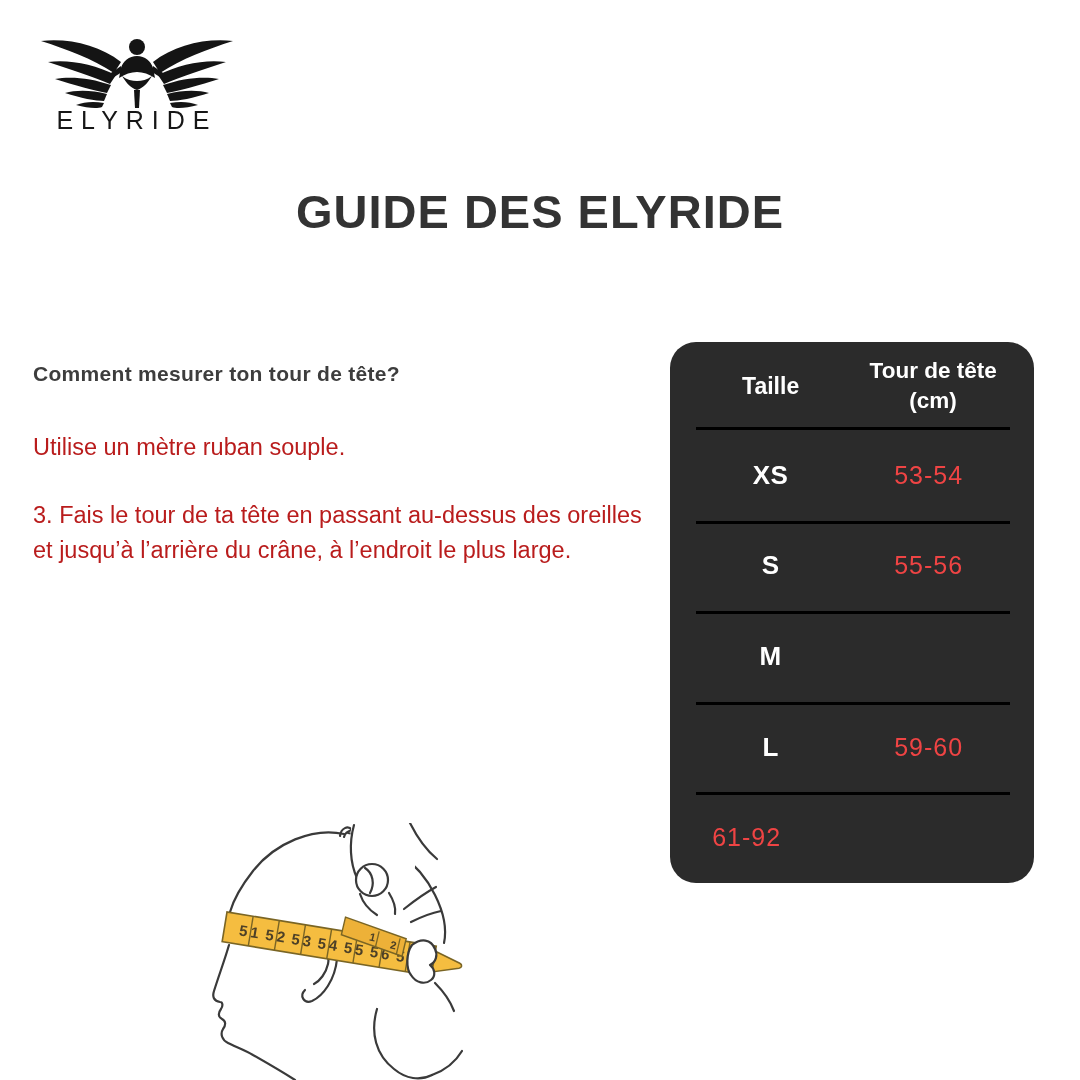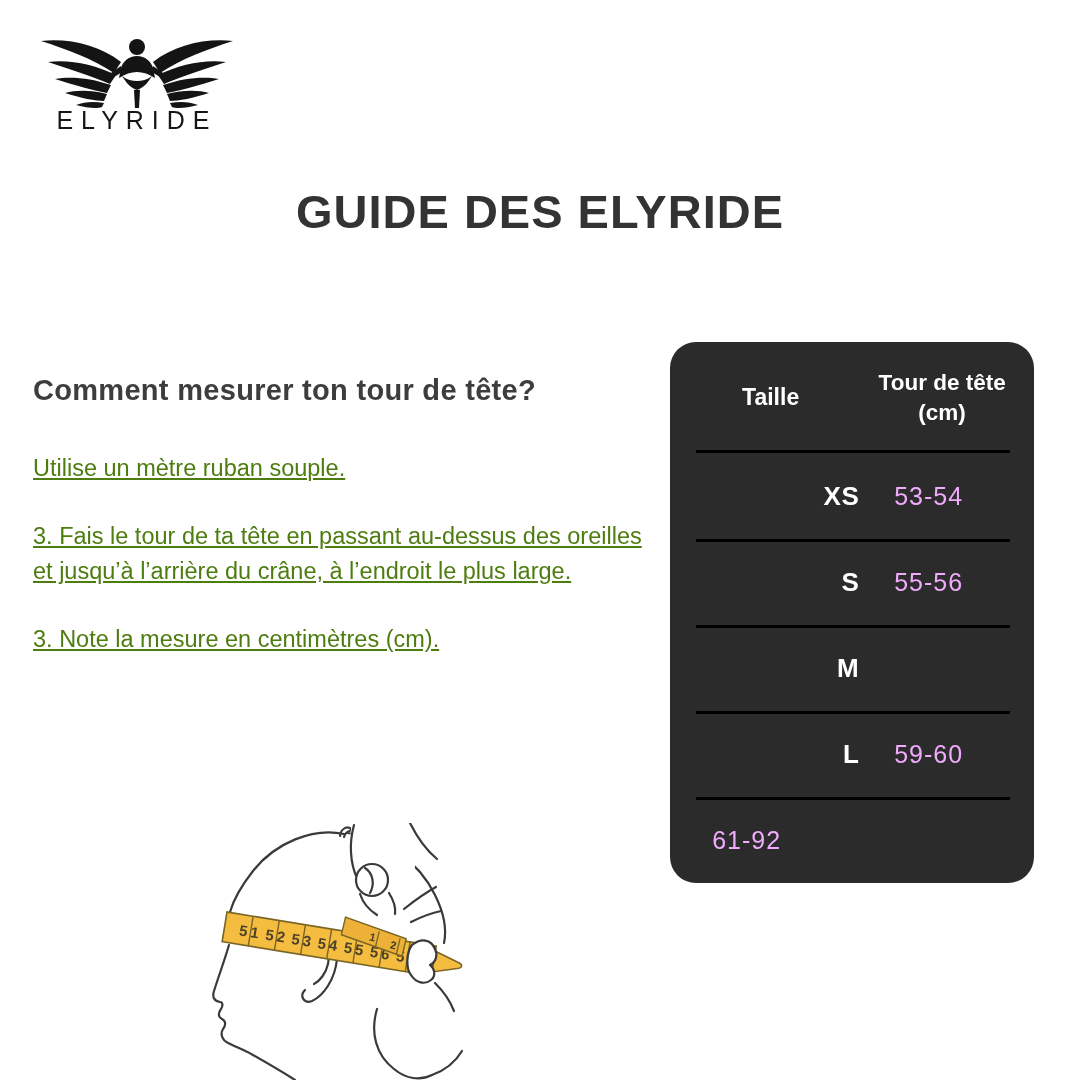--- a/index.html
+++ b/index.html
@@ -16,55 +16,55 @@
   
   .page-title {
     position:absolute; left:0; top:184px; width:100%;
     margin:0; text-align:center;
     font-size:47px; font-weight:700; letter-spacing:1px; color:#333333;
   }
 
   
   .instructions { position:absolute; left:33px; top:362px; width:622px; }
   .instructions h2 {
-    margin:12px 0 44px 0; font-size:29px; font-weight:700;
+    margin:0 0 44px 0; font-size:21px; font-weight:700;
     color:#3d3d3d; letter-spacing:0.3px;
   }
   .instructions p {
     margin:0 0 33px 0; font-size:23.5px; line-height:35px;
-    color:#4d7c0f; font-weight:400;text-decoration:underline;
+    color:#b91c1c; font-weight:400;
   }
 
   
   .size-card {
     position:absolute; left:670px; top:342px; width:364px; height:541px;
     background:#2b2b2b; border-radius:26px; color:#ffffff;
     display:flex; flex-direction:column; box-sizing:border-box;
   }
   .size-header {
-    height:111px; flex:none; position:relative;
-    display:grid; grid-template-columns:52% 48%; align-items:center;gap:9px;
+    height:88px; flex:none; position:relative;
+    display:grid; grid-template-columns:52% 48%; align-items:center;
   }
   .size-header::after {
     content:""; position:absolute; bottom:0; left:26px; right:24px;
     height:3px; background:#000000;
   }
   .head-size { text-align:center; padding-left:12px; font-size:23px; font-weight:700; }
   .head-circ { text-align:center; padding-right:27px; font-size:22.5px; font-weight:700; line-height:30px; }
   .head-circ span { display:block; white-space:nowrap; }
   .size-row {
     flex:1; position:relative;
     display:grid; grid-template-columns:52% 48%; align-items:center;
   }
   .size-row + .size-row::before {
     content:""; position:absolute; top:0; left:26px; right:24px;
     height:3px; background:#000000;
   }
-  .cell-size { text-align:right; padding-left:12px; font-size:26px; font-weight:700; letter-spacing:0.5px; }
-  .cell-cm   { text-align:center; padding-right:36px; font-size:25px; font-weight:400; letter-spacing:1px; color:#f0abfc; }
+  .cell-size { text-align:center; padding-left:12px; font-size:26px; font-weight:700; letter-spacing:0.5px; }
+  .cell-cm   { text-align:center; padding-right:36px; font-size:25px; font-weight:400; letter-spacing:1px; color:#ef4444; }
 
   
   .illustration { position:absolute; left:205px; top:823px; width:290px; height:257px; }
   .illustration svg { display:block; }
   .tape-num { font-size:15px; font-weight:700; fill:#4d4027; }
   .tape-num-small { font-size:11px; font-weight:700; fill:#4d4027; }
 </style>
 </head>
 <body>
 
@@ -94,21 +94,20 @@
       <text x="110" y="97" text-anchor="middle" font-size="25" letter-spacing="8" fill="#161616">ELYRIDE</text>
     </svg>
   </div>
 
   <h1 class="page-title">GUIDE DES ELYRIDE</h1>
 
   <section class="instructions">
     <h2>Comment mesurer ton tour de tête?</h2>
     <p>Utilise un mètre ruban souple.</p>
     <p>3. Fais le tour de ta tête en passant au-dessus des oreilles et jusqu’à l’arrière du crâne, à l’endroit le plus large.</p>
-    <p>3. Note la mesure en centimètres (cm).</p>
   </section>
 
   <section class="size-card">
     <div class="size-header">
       <div class="head-size">Taille</div>
       <div class="head-circ">
         <span>Tour de tête</span>
         <span>(cm)</span>
       </div>
     </div>

